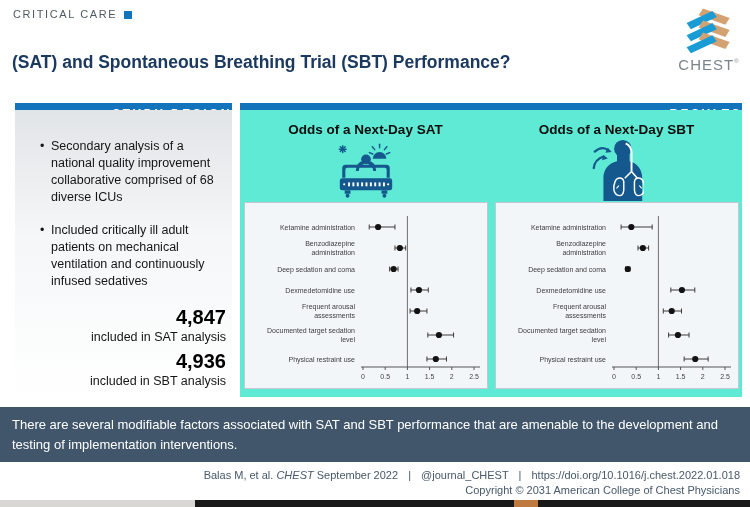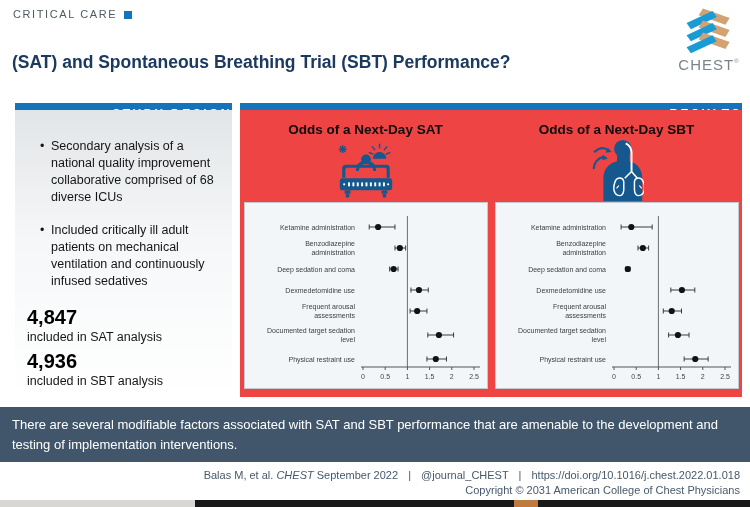--- a/index.html
+++ b/index.html
@@ -23,27 +23,27 @@
 
   
   .study{position:absolute;left:15px;top:89px;width:217px;height:308px;}
   .study-body{position:absolute;top:21px;left:0;right:0;bottom:0;box-sizing:border-box;
        background:linear-gradient(180deg,#e2e5e7 0%,#f5f7f8 45%,#ffffff 100%);
        padding:16px 6px 0 12px;}
   ul.bullets{margin:12px;padding:0 0 0 12px;list-style:none;}
   ul.bullets li{position:relative;font-size:12.5px;line-height:17px;color:#151515;
        margin-bottom:16px;}
   ul.bullets li::before{content:"\2022";position:absolute;left:-11px;color:#151515;}
-  .stat{text-align:left;margin-top:6px;}
+  .stat{text-align:right;margin-top:6px;}
   .stat-value{font-size:20px;font-weight:bold;color:#000;}
   .stat-label{font-size:12.5px;color:#151515;margin-top:1px;}
 
   
   .results{position:absolute;left:240px;top:89px;width:502px;height:308px;}
-  .results-body{position:absolute;top:21px;left:0;right:0;bottom:0;background:#ef4444;
+  .results-body{position:absolute;top:21px;left:0;right:0;bottom:0;background:#5eead4;
        display:flex;}
   .panel{width:50%;display:flex;flex-direction:column;align-items:center;}
   .panel-title{margin-top:12px;font-size:13.5px;font-weight:bold;color:#0d0d0d;}
   .panel-icon{height:64px;display:flex;align-items:center;justify-content:center;margin-top:1px;}
   .plot{width:244px;height:187px;background:#f3f6f9;border:1px solid #c3c9cf;
        box-sizing:border-box;}
   .plot svg{display:block;}
   .plot text{font-family:"Liberation Sans",sans-serif;}
 
   

